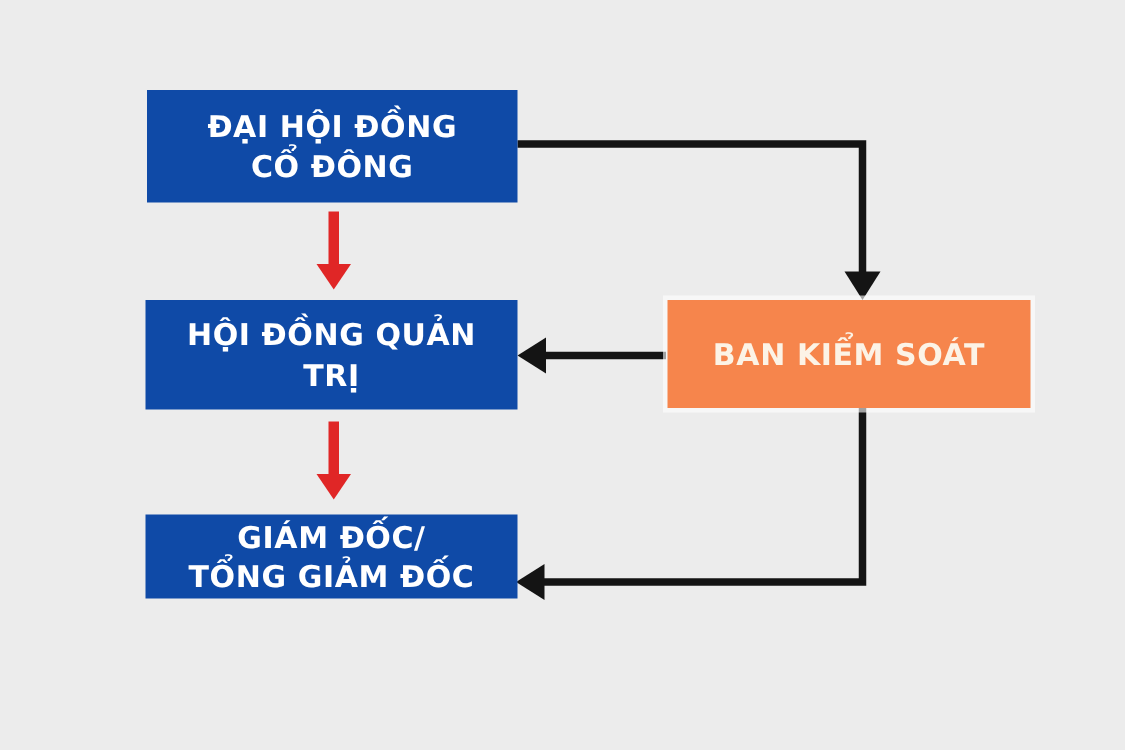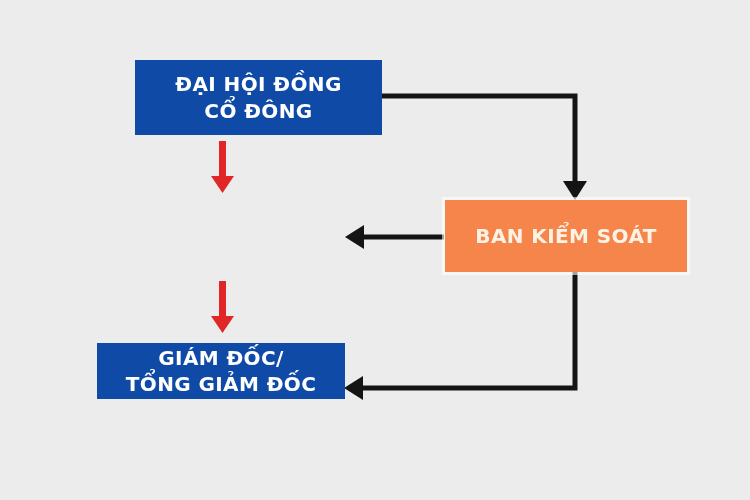--- a/index.html
+++ b/index.html
@@ -29,21 +29,21 @@
     color: var(--text-cream, #FCF3E6);
     box-shadow: 0 0 0 3px rgba(255,255,255,0.6);
   }
   .node .label {
     white-space: pre-line;
     font-size: 20px;
     line-height: 1.32;
     letter-spacing: 0.4px;
     padding: 0 6px;
   }
-  .node-shareholders { left: 98px;  top: 60px;  width: 247px; height: 75px; margin-left: 37px; }
+  .node-shareholders { left: 98px;  top: 60px;  width: 247px; height: 75px; }
   .node-board        { left: 97px;  top: 200px; width: 248px; height: 73px; }
   .node-director     { left: 97px;  top: 343px; width: 248px; height: 56px; }
   .node-supervisory  { left: 445px; top: 200px; width: 242px; height: 72px; }
   .k-line { fill: none; stroke: var(--arrow-black, #141414); stroke-width: 5; stroke-linejoin: miter; }
   .k-fill { fill: var(--arrow-black, #141414); }
   .r-fill { fill: var(--arrow-red, #E02626); }
 </style>
 </head>
 <body>
 
@@ -75,20 +75,23 @@
       <rect class="r-fill" x="219" y="281" width="7" height="37"></rect>
       <polygon class="r-fill" points="211,316 234,316 222.5,333"></polygon>
     </g>
   </svg>
 
   <div class="node node-blue node-shareholders">
     <span class="label">ĐẠI HỘI ĐỒNG
 CỔ ĐÔNG</span>
   </div>
 
+  <div class="node node-blue node-board">
+    <span class="label">HỘI ĐỒNG QUẢN TRỊ</span>
+  </div>
 
   <div class="node node-blue node-director">
     <span class="label">GIÁM ĐỐC/
 TỔNG GIẢM ĐỐC</span>
   </div>
 
   <div class="node node-orange node-supervisory">
     <span class="label">BAN KIỂM SOÁT</span>
   </div>
 

